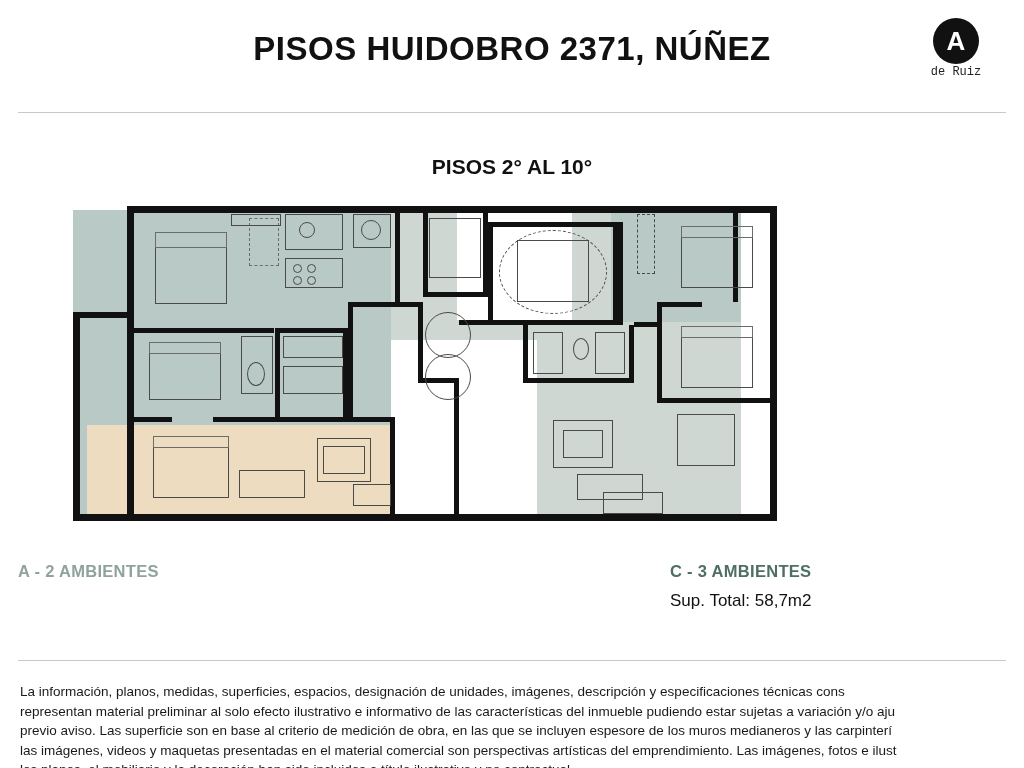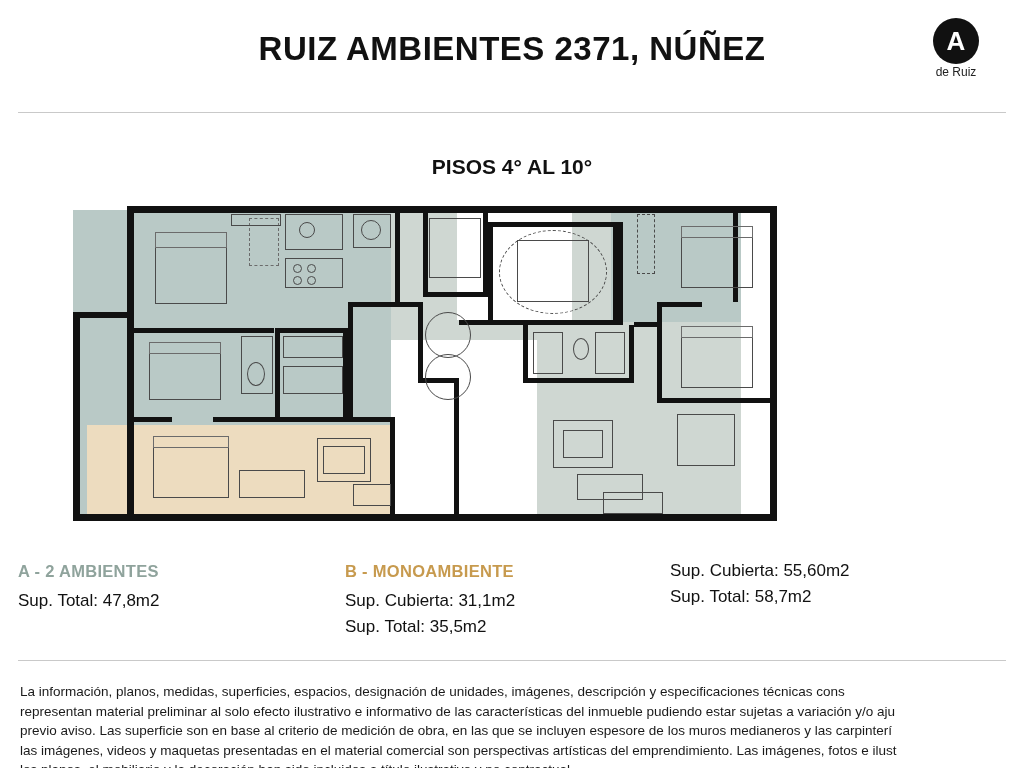--- a/index.html
+++ b/index.html
@@ -57,20 +57,21 @@
     letter-spacing: 1px;
     color: #111111;
     margin-top: 2px;
     white-space: nowrap;
   }
   .logo-sub {
     font-size: 12px;
     color: #222222;
     margin-top: 1px;
     white-space: nowrap;
+    font-family: Liberation Mono, monospace;
   }
 
   .rule {
     position: absolute;
     left: 18px;
     right: 18px;
     border-top: 1px solid #c9c9c9;
   }
   .rule.top { top: 112px; }
   .rule.bottom { top: 660px; }
@@ -149,49 +150,49 @@
   }
   .unit .uname {
     font-weight: bold;
     font-size: 16.5px;
     letter-spacing: 0.3px;
     margin-bottom: 4px;
   }
   .unit-a { left: 18px;  top: 0; }
   .unit-b { left: 345px; top: 0; }
   .unit-c { left: 670px; top: 0; }
-  .unit-a .uname { color: #8fa39c; }
+  .unit-a .uname { color: #8fa39c; text-align: right; }
   .unit-b .uname { color: #c79a4e; }
   .unit-c .uname { color: #4e6e66; }
 
   
   .disclaimer {
     position: absolute;
     left: 20px;
     top: 682px;
     width: 1008px;
     font-size: 13.5px;
     line-height: 19.5px;
     color: #1a1a1a;
     white-space: pre-wrap;
   }
 </style>
 </head>
 <body>
 
 <div class="header">
-  <div class="title">RUIZ AMBIENTES 2371, NÚÑEZ</div>
+  <div class="title">PISOS HUIDOBRO 2371, NÚÑEZ</div>
   <div class="logo">
     <div class="logo-mark">A</div>
     <div class="logo-sub">de Ruiz</div>
   </div>
 </div>
 <div class="rule top"></div>
 
-<div class="subtitle">PISOS 4° AL 10°</div>
+<div class="subtitle">PISOS 2° AL 10°</div>
 
 <div class="plan">
   <div class="plan-bg"></div>
 
   <div class="fill fill-a-top"></div>
   <div class="fill fill-a-bot"></div>
   <div class="fill fill-left-strip"></div>
   <div class="fill fill-b"></div>
   <div class="fill fill-c"></div>
   <div class="fill fill-c2"></div>
@@ -292,29 +293,23 @@
   <div class="fz" style="left:536px; top:218px; width:60px; height:48px;"></div>
   <div class="fz" style="left:546px; top:228px; width:40px; height:28px;"></div>
   <div class="fz" style="left:560px; top:272px; width:66px; height:26px;"></div>
   <div class="fz" style="left:660px; top:212px; width:58px; height:52px;"></div>
   <div class="fz" style="left:586px; top:290px; width:60px; height:22px;"></div>
 </div>
 
 <div class="legend">
   <div class="unit unit-a">
     <div class="uname">A - 2 AMBIENTES</div>
-    <div>Sup. Total: 47,8m2</div>
-  </div>
-  <div class="unit unit-b">
-    <div class="uname">B - MONOAMBIENTE</div>
-    <div>Sup. Cubierta: 31,1m2</div>
-    <div>Sup. Total: 35,5m2</div>
   </div>
   <div class="unit unit-c">
-    <div>Sup. Cubierta: 55,60m2</div>
+    <div class="uname">C - 3 AMBIENTES</div>
     <div>Sup. Total: 58,7m2</div>
   </div>
 </div>
 
 <div class="rule bottom"></div>
 
 <div class="disclaimer">La información, planos, medidas, superficies, espacios, designación de unidades, imágenes, descripción y especificaciones técnicas cons
 representan material preliminar al solo efecto ilustrativo e informativo de las características del inmueble pudiendo estar sujetas a variación y/o aju
 previo aviso. Las superficie son en base al criterio de medición de obra, en las que se incluyen espesore de los muros medianeros y las carpinterí
 las imágenes, videos y maquetas presentadas en el material comercial son perspectivas artísticas del emprendimiento. Las imágenes, fotos e ilust

